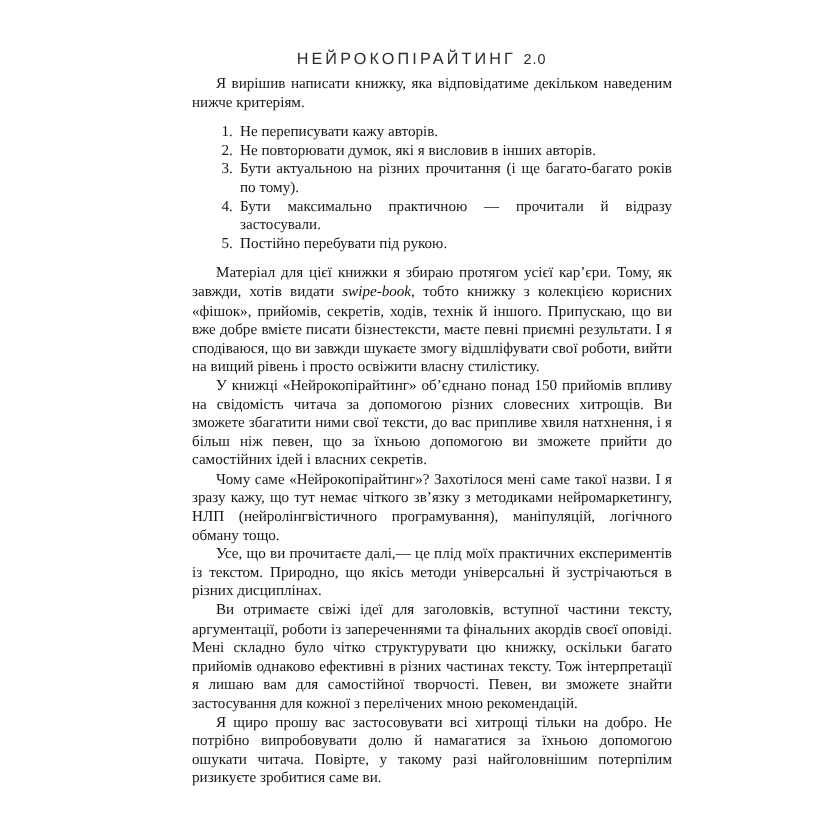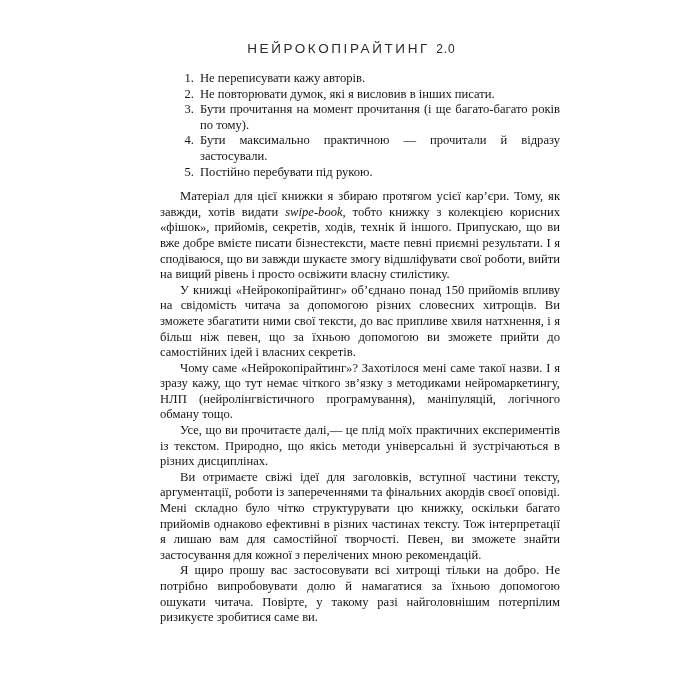--- a/index.html
+++ b/index.html
@@ -104,25 +104,26 @@
 
 <div class="page">
 
   <h1 class="page-title">
     <span>НЕЙРОКОПІРАЙТИНГ</span>
     <span class="ver">2.0</span>
   </h1>
 
   <div class="content">
 
+    <p class="para">Я вирішив написати книжку, яка відповідатиме декільком наведеним нижче критеріям.</p>
 
     <ol class="crit-list">
       <li>Не переписувати кажу авторів.</li>
-      <li>Не повторювати думок, які я висловив в інших писати.</li>
-      <li>Бути прочитання на момент прочитання (і ще багато-багато років по тому).</li>
+      <li>Не повторювати думок, які я висловив в інших авторів.</li>
+      <li>Бути актуальною на різних прочитання (і ще багато-багато років по тому).</li>
       <li>Бути максимально практичною — прочитали й відразу застосували.</li>
       <li>Постійно перебувати під рукою.</li>
     </ol>
 
     <p class="para"><span>Матеріал для цієї книжки я збираю протягом усієї кар’єри. Тому, як завжди, хотів видати </span><span class="it">swipe-book</span><span>, тобто книжку з колекцією корисних «фішок», прийомів, секретів, ходів, технік й іншого. Припускаю, що ви вже добре вмієте писати бізнестексти, маєте певні приємні результати. І я сподіваюся, що ви завжди шукаєте змогу відшліфувати свої роботи, вийти на вищий рівень і просто освіжити власну стилістику.</span></p>
 
     <p class="para gap-before">У книжці «Нейрокопірайтинг» об’єднано понад 150 прийомів впливу на свідомість читача за допомогою різних словесних хитрощів. Ви зможете збагатити ними свої тексти, до вас припливе хвиля натхнення, і я більш ніж певен, що за їхньою допомогою ви зможете прийти до самостійних ідей і власних секретів.</p>
 
     <p class="para">Чому саме «Нейрокопірайтинг»? Захотілося мені саме такої назви. І я зразу кажу, що тут немає чіткого зв’язку з методиками нейромаркетингу, НЛП (нейролінгвістичного програмування), маніпуляцій, логічного обману тощо.</p>
 

